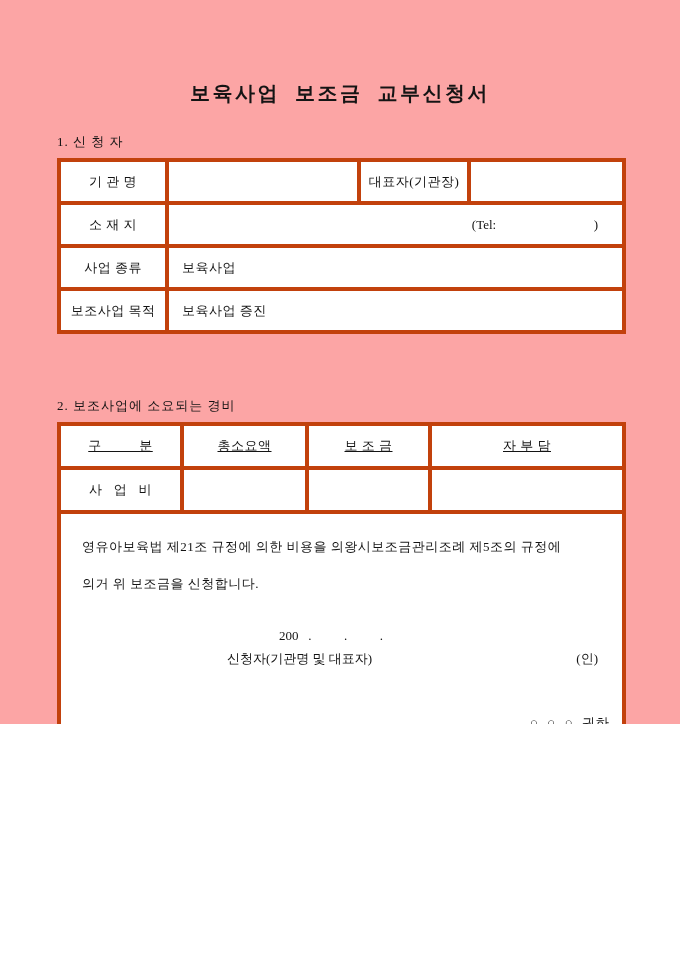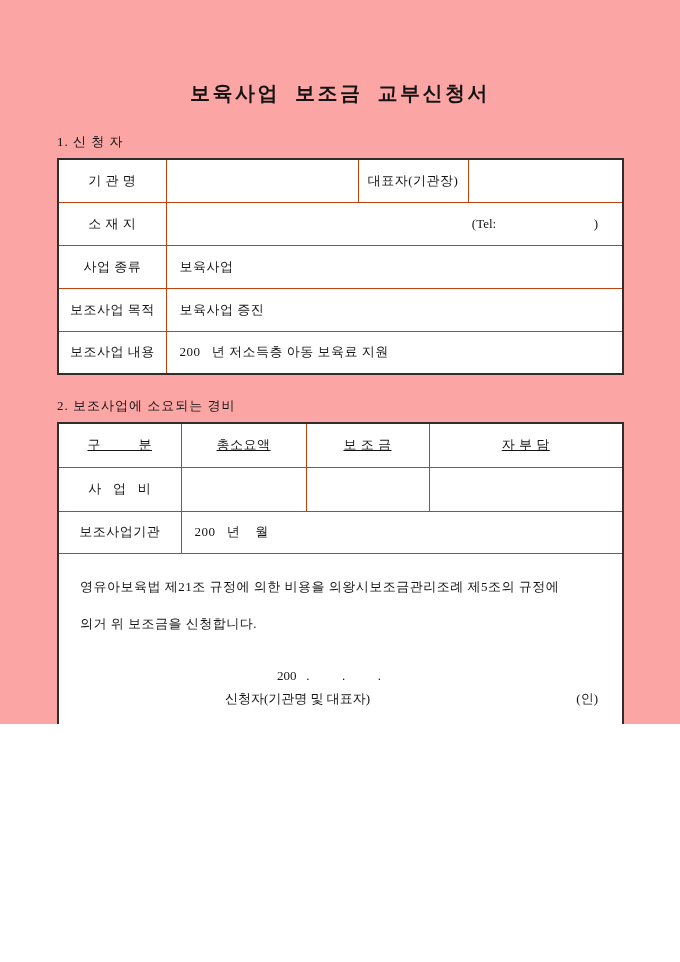--- a/index.html
+++ b/index.html
@@ -38,21 +38,21 @@
     position: absolute;
     left: 57px;
     border-collapse: collapse;
     table-layout: fixed;
     background: #ffffff;
   }
   #applicant-table { top: 158px; width: 565px; }
   #expense-table   { top: 422px; width: 565px; }
   table { border: 2px solid #2e2e2e; }
   td {
-    border: 1px solid #c2410c;
+    border: 4px solid #c2410c;
     font-size: 13px;
     vertical-align: middle;
     padding: 0;
     overflow: hidden;
   }
   .label-cell {
     text-align: center;
     white-space: pre;
     letter-spacing: 0.5px;
   }
@@ -142,24 +142,20 @@
       <td class="tel-cell" colspan="3">(Tel:                              )</td>
     </tr>
     <tr style="height:43px;">
       <td class="label-cell">사업 종류</td>
       <td class="value-cell" colspan="3">보육사업</td>
     </tr>
     <tr style="height:43px;">
       <td class="label-cell">보조사업 목적</td>
       <td class="value-cell" colspan="3">보육사업 증진</td>
     </tr>
-    <tr style="height:43px;">
-      <td class="label-cell">보조사업 내용</td>
-      <td class="value-cell" colspan="3">200   년 저소득층 아동 보육료 지원</td>
-    </tr>
   </tbody>
     </table>
 
   <div id="sec2-heading" class="section-heading">2. 보조사업에 소요되는 경비</div>
 
   <table id="expense-table">
     <colgroup>
       <col style="width:123px">
         <col style="width:125px">
         <col style="width:123px">
@@ -171,24 +167,20 @@
       <td class="label-cell">총소요액</td>
       <td class="label-cell">보 조 금</td>
       <td class="label-cell">자 부 담</td>
     </tr>
     <tr style="height:44px;">
       <td class="label-cell">사   업   비</td>
       <td class="fill-cell"></td>
       <td class="fill-cell"></td>
       <td class="fill-cell"></td>
     </tr>
-    <tr style="height:42px;">
-      <td class="label-cell">보조사업기관</td>
-      <td class="value-cell" colspan="3">200   년    월</td>
-    </tr>
     <tr style="height:278px;">
       <td class="declaration-cell" colspan="4">
         <div id="decl-line1" class="decl-line">영유아보육법 제21조 규정에 의한 비용을 의왕시보조금관리조례 제5조의 규정에</div>
         <div id="decl-line2" class="decl-line">의거 위 보조금을 신청합니다.</div>
         <div class="date-line">200   .          .          .</div>
         <div class="signature-row">
           <span class="signer-label">신청자(기관명 및 대표자)</span>
           <span class="seal-label">(인)</span>
         </div>
         <div class="recipient-line">○  ○  ○  귀하</div>

